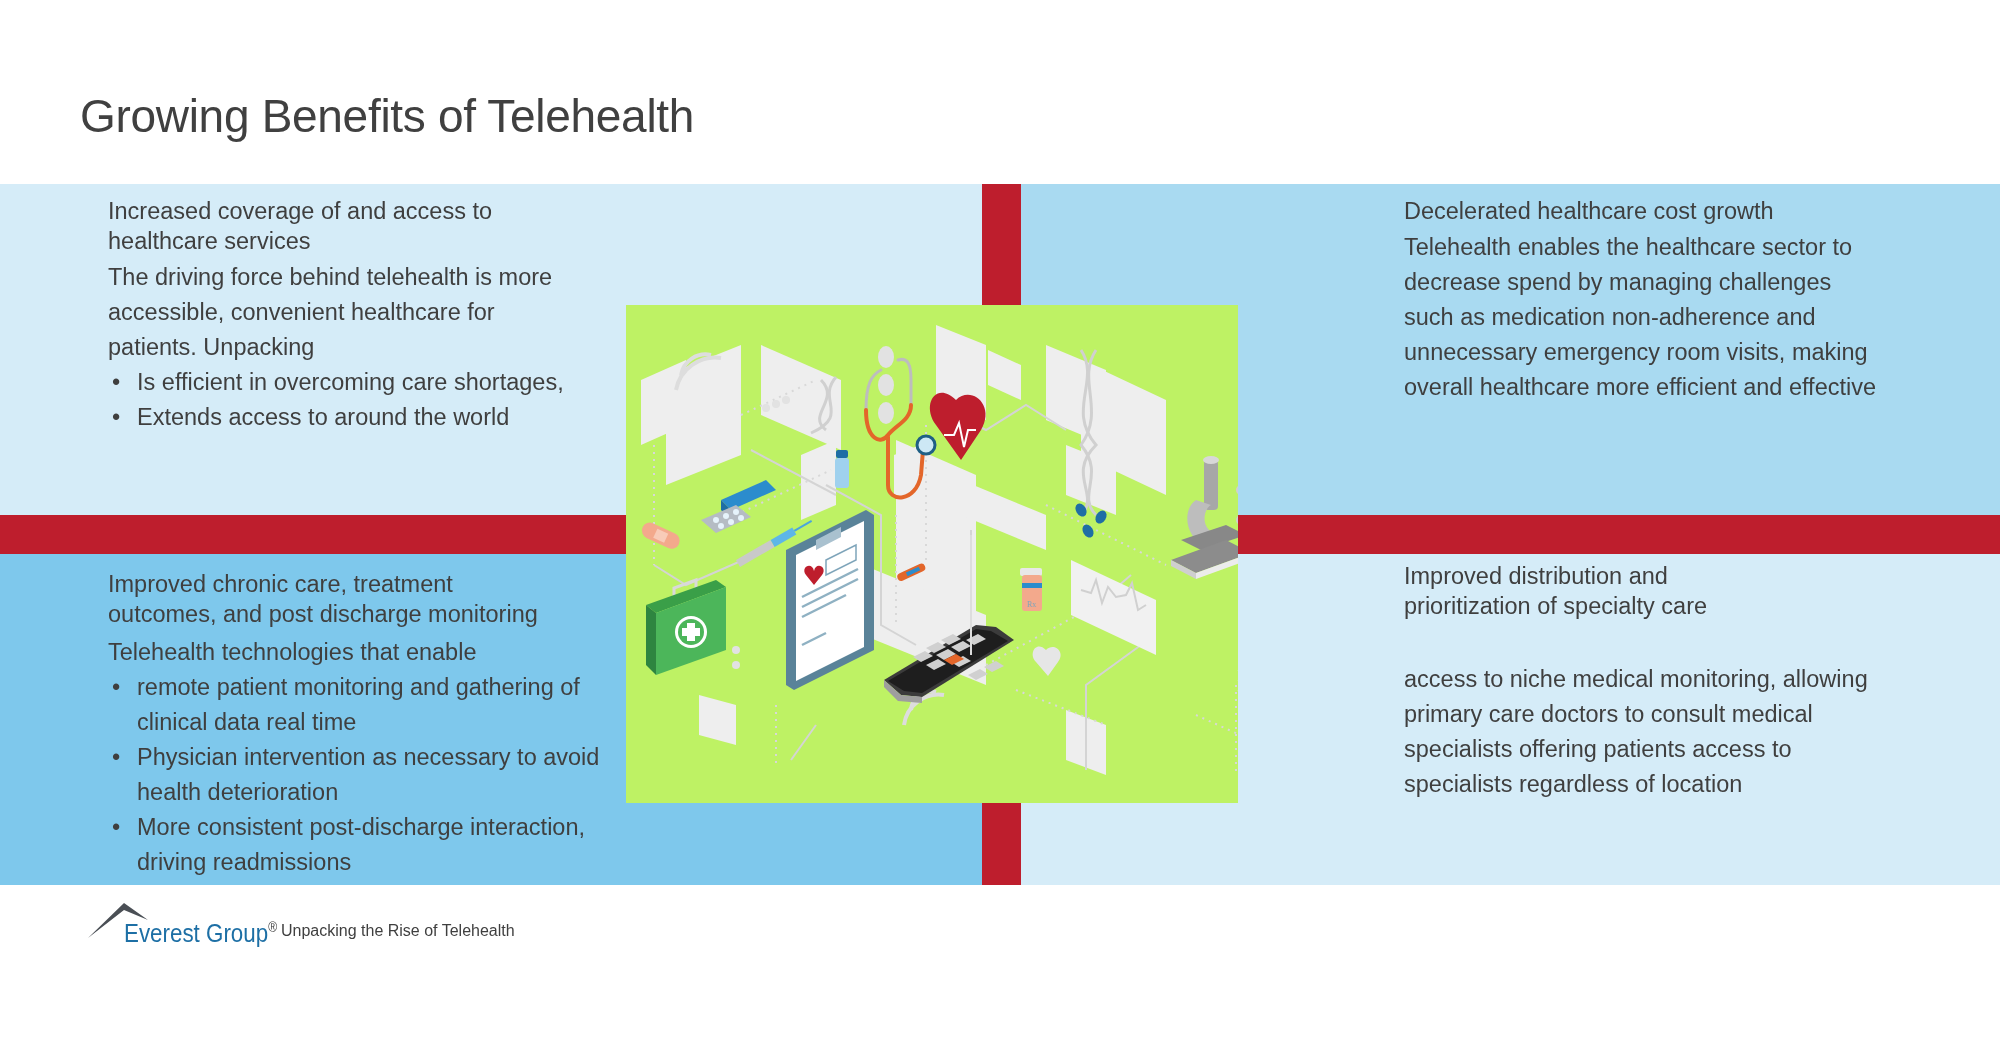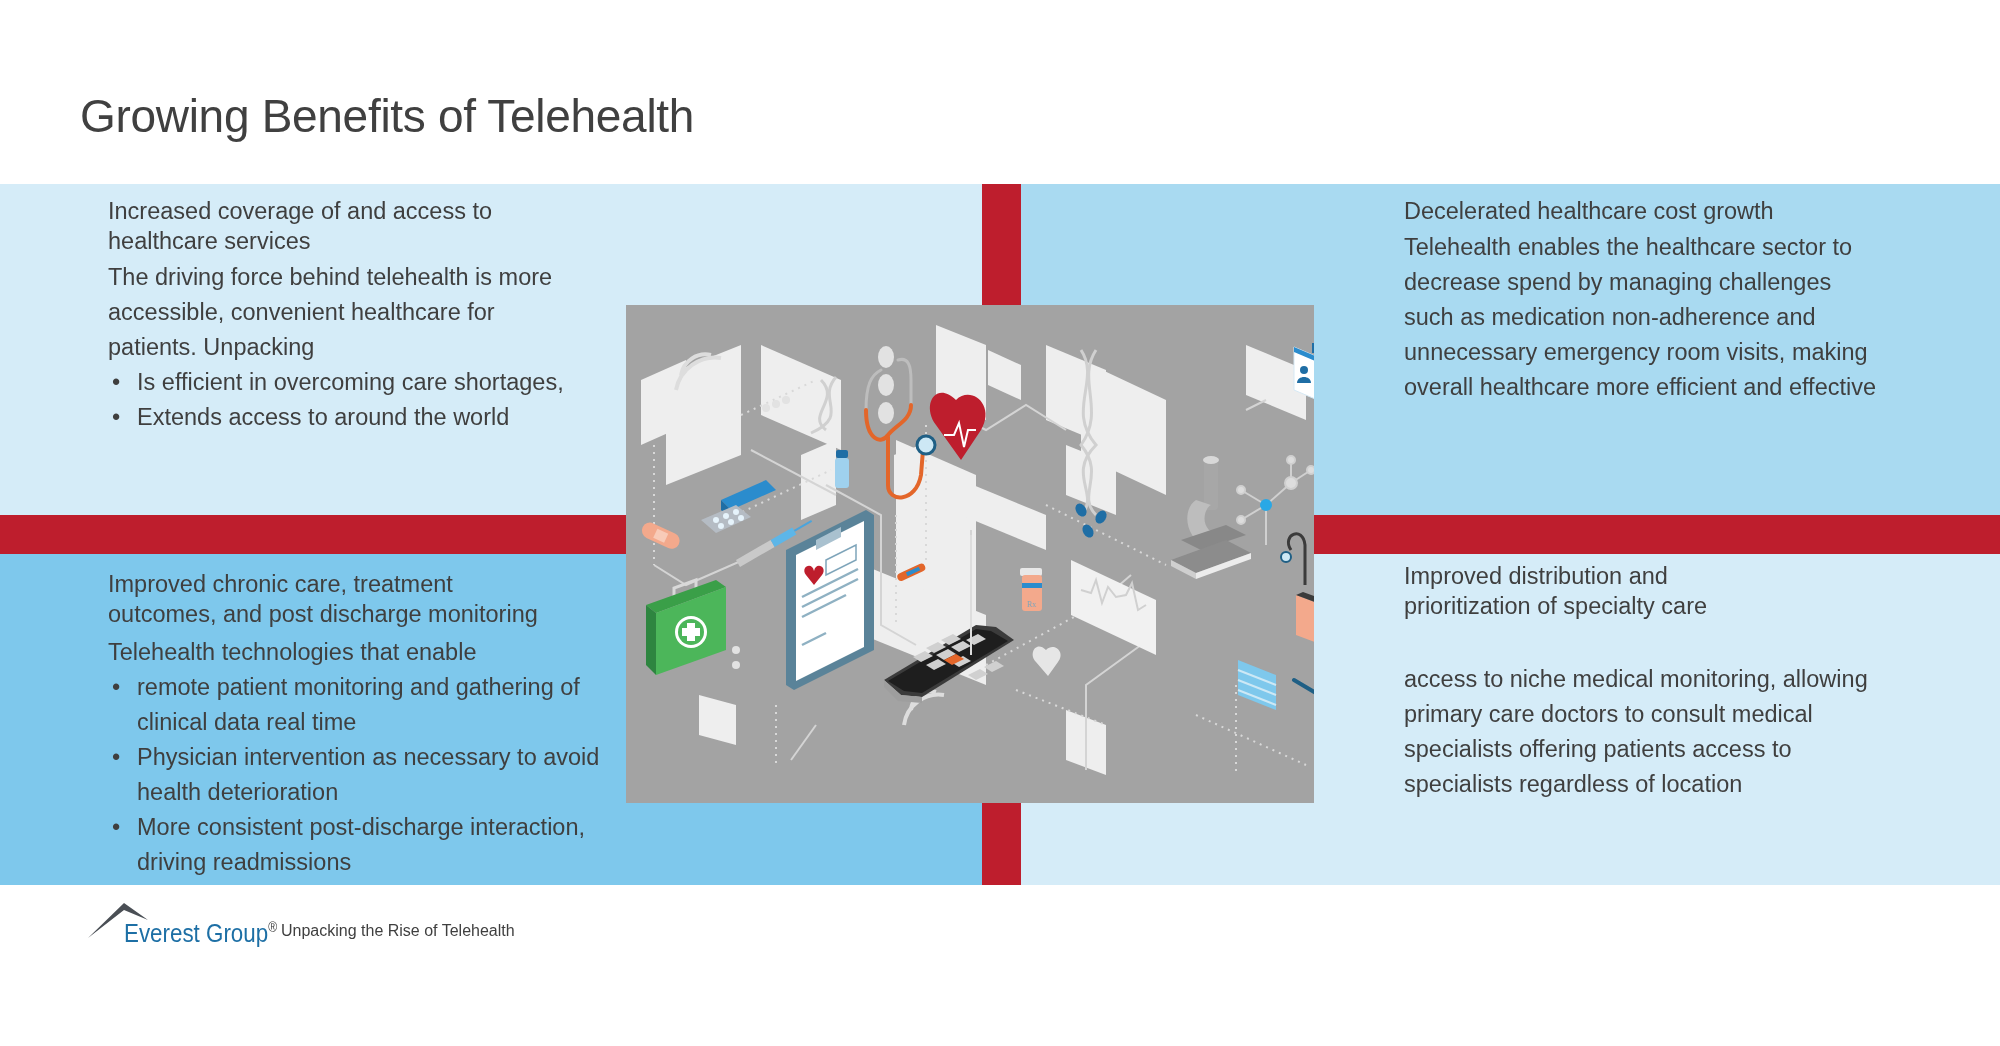--- a/index.html
+++ b/index.html
@@ -8,21 +8,21 @@
   .abs { position:absolute; }
   .title { left:80px; top:88px; font-size:46px; line-height:56px; color:#404040; white-space:nowrap; letter-spacing:-0.3px; }
   .panel { position:absolute; }
   .red { position:absolute; background:#be1e2d; }
   .quad { position:absolute; width:520px; }
   .quad h3 { margin:0; font-size:23.5px; font-weight:normal; line-height:30px; color:#3f3f3f; }
   .quad p { margin:0; font-size:23.5px; line-height:35px; }
   .quad ul { margin:0; padding:0; list-style:none; }
   .quad li { position:relative; padding-left:29px; font-size:23.5px; line-height:35px; }
   .quad li .bullet { position:absolute; left:4px; top:0; }
-  .illus { position:absolute; left:626px; top:305px; width:688px; height:498px; background:#a3a3a3; overflow:hidden; }
+  .illus { position:absolute; left:626px; top:305px; width:612px; height:498px; background:#bef264; overflow:hidden; }
   .footer { position:absolute; left:88px; top:898px; height:60px; }
   .logo-text { position:absolute; left:36px; top:20px; font-size:26px; color:#1d6fa5; white-space:nowrap; transform:scaleX(0.86); transform-origin:left top; font-family:"Liberation Sans Narrow","Liberation Sans",sans-serif; }
   .logo-text sup { font-size:14px; color:#3f3f3f; }
   .foot-caption { position:absolute; left:193px; top:24px; font-size:16px; color:#3f3f3f; white-space:nowrap; }
 </style>
 </head>
 <body>
 
 <div class="abs title">Growing Benefits of Telehealth</div>
 

